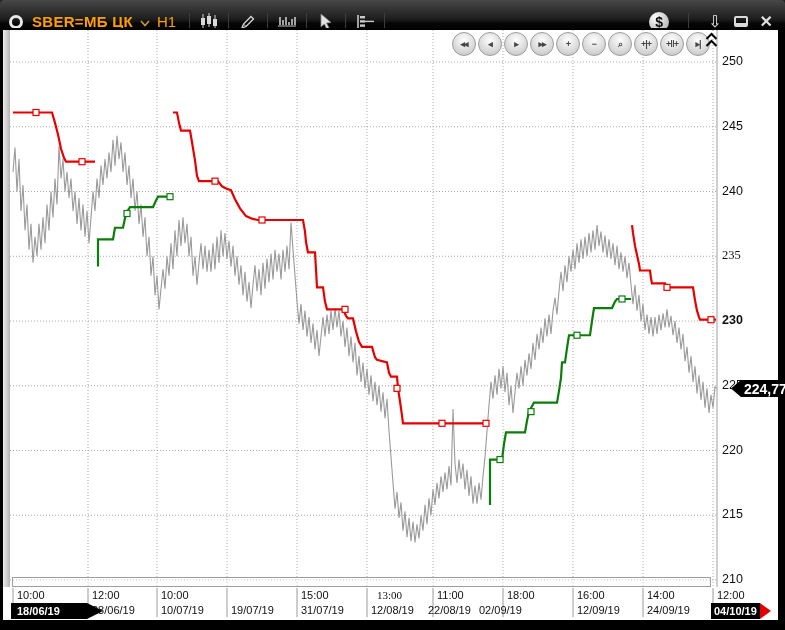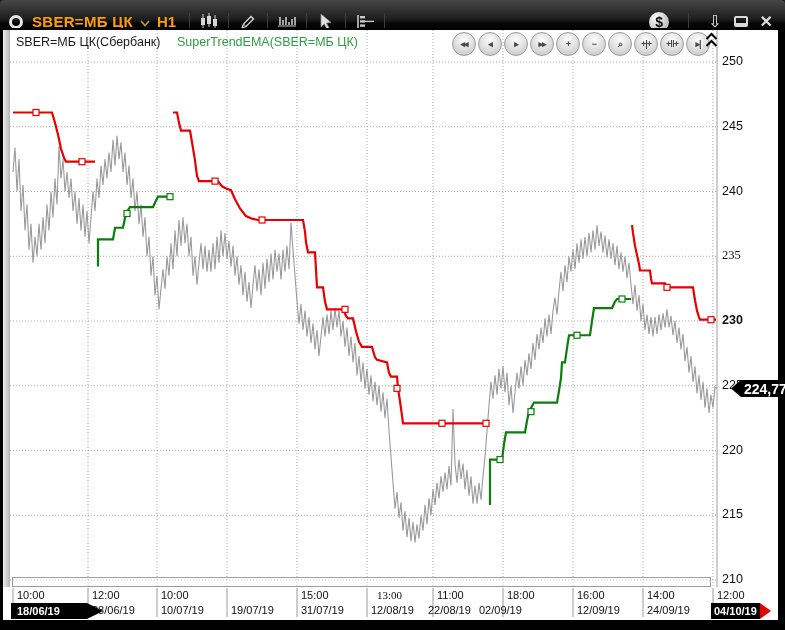--- a/index.html
+++ b/index.html
@@ -4,21 +4,21 @@
 <style>
   *{box-sizing:border-box;margin:0;padding:0}
   html,body{background:#222}
   .app{position:relative;width:785px;height:630px;background:#000;font-family:"Liberation Sans",sans-serif;overflow:hidden;border-radius:4px 4px 0 0}
   
   .titlebar{position:absolute;left:0;top:0;right:0;height:44px;display:flex;align-items:center;
     background:linear-gradient(#474747,#1d1d1d 45%,#050505 55%,#000);border-bottom:1px solid #2e2e2e}
   .ring{width:14px;height:14px;border:3px solid #e8e8e8;border-radius:50%;margin:0 9px 0 9px;flex:0 0 auto}
   .inst{font-size:15px;font-weight:700;letter-spacing:.3px;white-space:nowrap}
   .chev{margin:3px 7px 0 7px;display:flex}
-  .tf{font-size:15px;font-weight:700;margin-right:6px}
+  .tf{font-size:15px;font-weight:400;margin-right:6px}
   .sep{width:1px;height:17px;background:#3d3d3d;margin:0 7px;flex:0 0 auto}
   .tool{width:24px;height:20px;display:flex;align-items:center;justify-content:center;color:#d8d8d8}
   .tbright{margin-left:auto;display:flex;align-items:center;gap:12px;padding-right:12px}
   .dollar{width:20px;height:20px;border-radius:50%;background:radial-gradient(circle at 35% 30%,#ffffff,#b9b9b9 75%);
     color:#0a0a0a;font-weight:700;font-size:14px;display:flex;align-items:center;justify-content:center}
   .dl{color:#e9e9e9;font-size:16px;line-height:1}
   .minbox{width:14px;height:11px;border:2px solid #d9d9d9;border-bottom-width:4px;border-radius:2px}
   .closex{color:#dedede;font-size:16px;font-weight:700;line-height:1}
   
   .chartwin{position:absolute;top:28px;left:0;right:0;bottom:0;background:#000}
@@ -169,22 +169,20 @@
       <rect x="342" y="306.3449999999999" width="6" height="6" fill="#fff" stroke="#e80000" stroke-width="1.2"></rect>
       <rect x="394" y="385.33999999999986" width="6" height="6" fill="#fff" stroke="#e80000" stroke-width="1.2"></rect>
       <rect x="439" y="420.30500000000006" width="6" height="6" fill="#fff" stroke="#e80000" stroke-width="1.2"></rect>
       <rect x="483" y="420.30500000000006" width="6" height="6" fill="#fff" stroke="#e80000" stroke-width="1.2"></rect>
       <polyline points="632,225.16999999999993 633,232.93999999999986 635,245.88999999999984 637,254.95500000000007 639,264.0199999999999 640,270.4949999999999 650,270.4949999999999 651,278.2649999999999 652,283.44499999999994 665,283.44499999999994 667,287.33000000000004 693,287.33000000000004 695,300.2800000000001 697,310.6399999999999 699,317.11499999999984 700,319.70500000000004 716,319.70500000000004" fill="none" stroke="#e80000" stroke-width="2.2"></polyline>
       <rect x="664" y="284.33000000000004" width="6" height="6" fill="#fff" stroke="#e80000" stroke-width="1.2"></rect>
       <rect x="708" y="316.70500000000004" width="6" height="6" fill="#fff" stroke="#e80000" stroke-width="1.2"></rect>
     </svg>
 
   <div class="overlay" data-interactable="false">
-    <div class="hdr-series" data-interactable="true">SBER=МБ ЦК(Сбербанк)</div>
-    <div class="hdr-ind" data-interactable="true" style="color: rgb(47, 158, 68);">SuperTrendEMA(SBER=МБ ЦК)</div>
 
     <div class="navrow" data-interactable="false">
         <div class="navbtn" data-interactable="true">◂◂</div>
         <div class="navbtn" data-interactable="true">◂</div>
         <div class="navbtn" data-interactable="true">▸</div>
         <div class="navbtn" data-interactable="true">▸▸</div>
         <div class="navbtn" data-interactable="true">+</div>
         <div class="navbtn" data-interactable="true">−</div>
         <div class="navbtn" data-interactable="true">⌕</div>
         <div class="navbtn" data-interactable="true">+|+</div>

